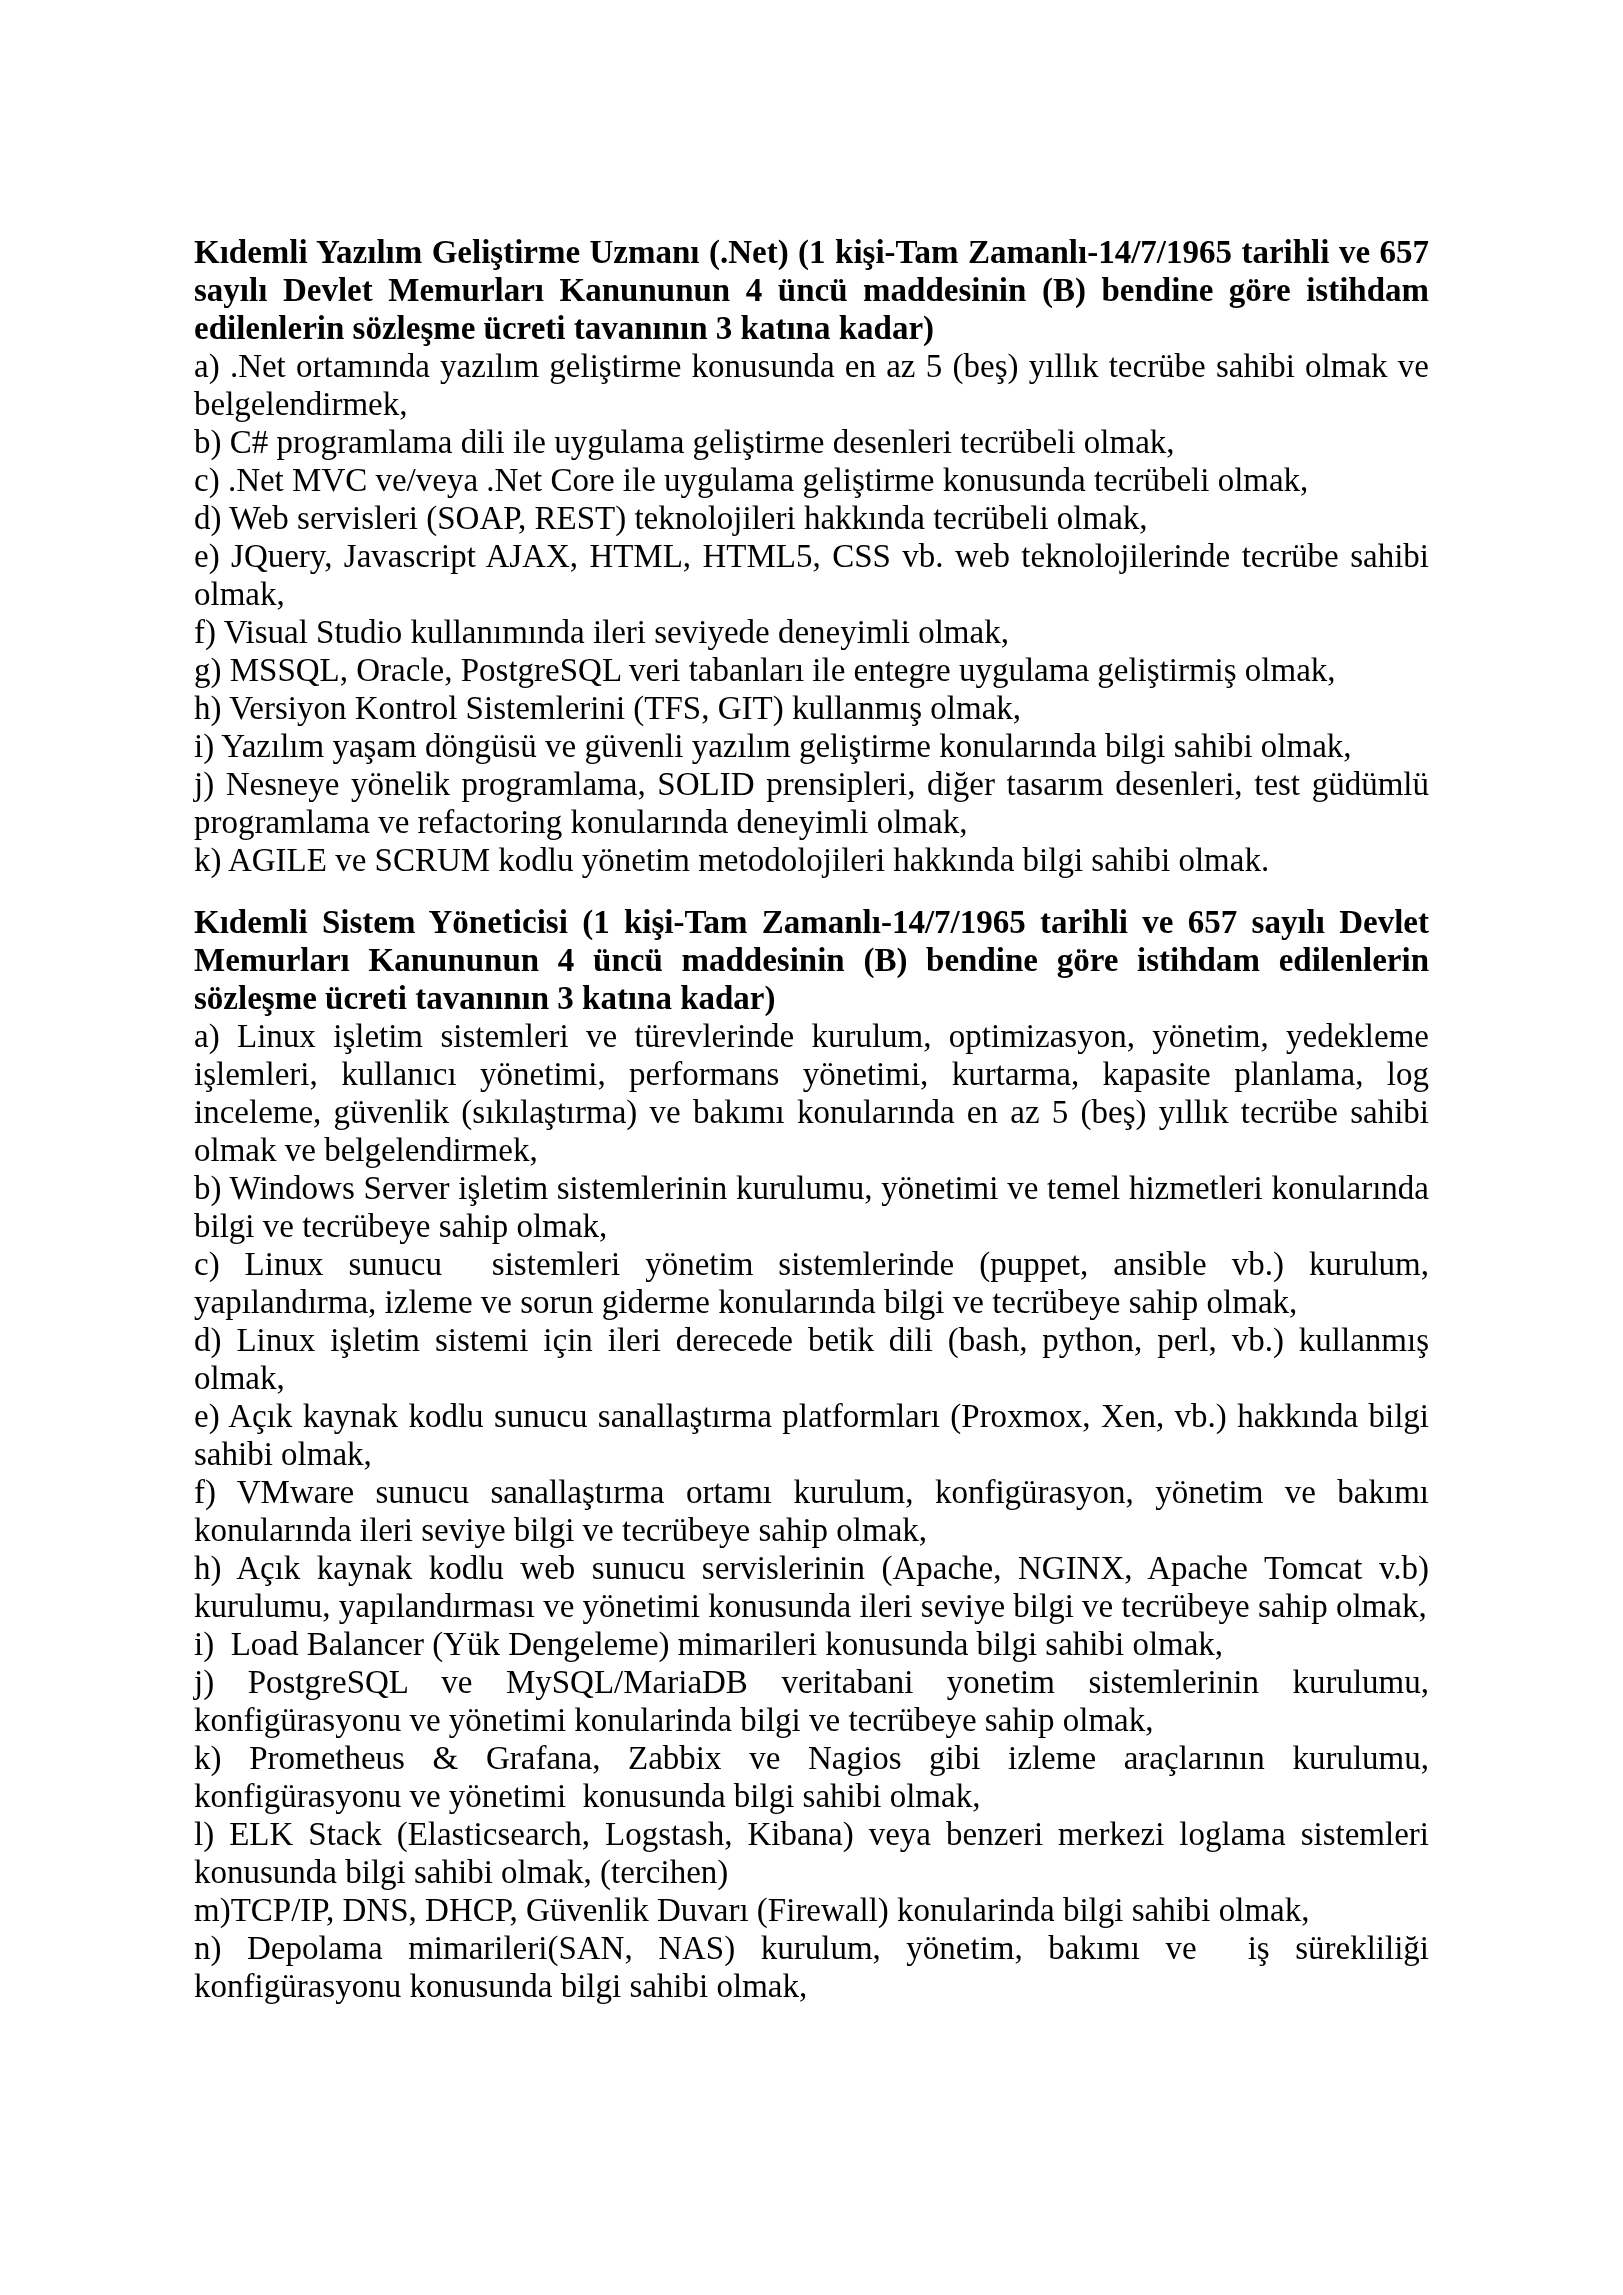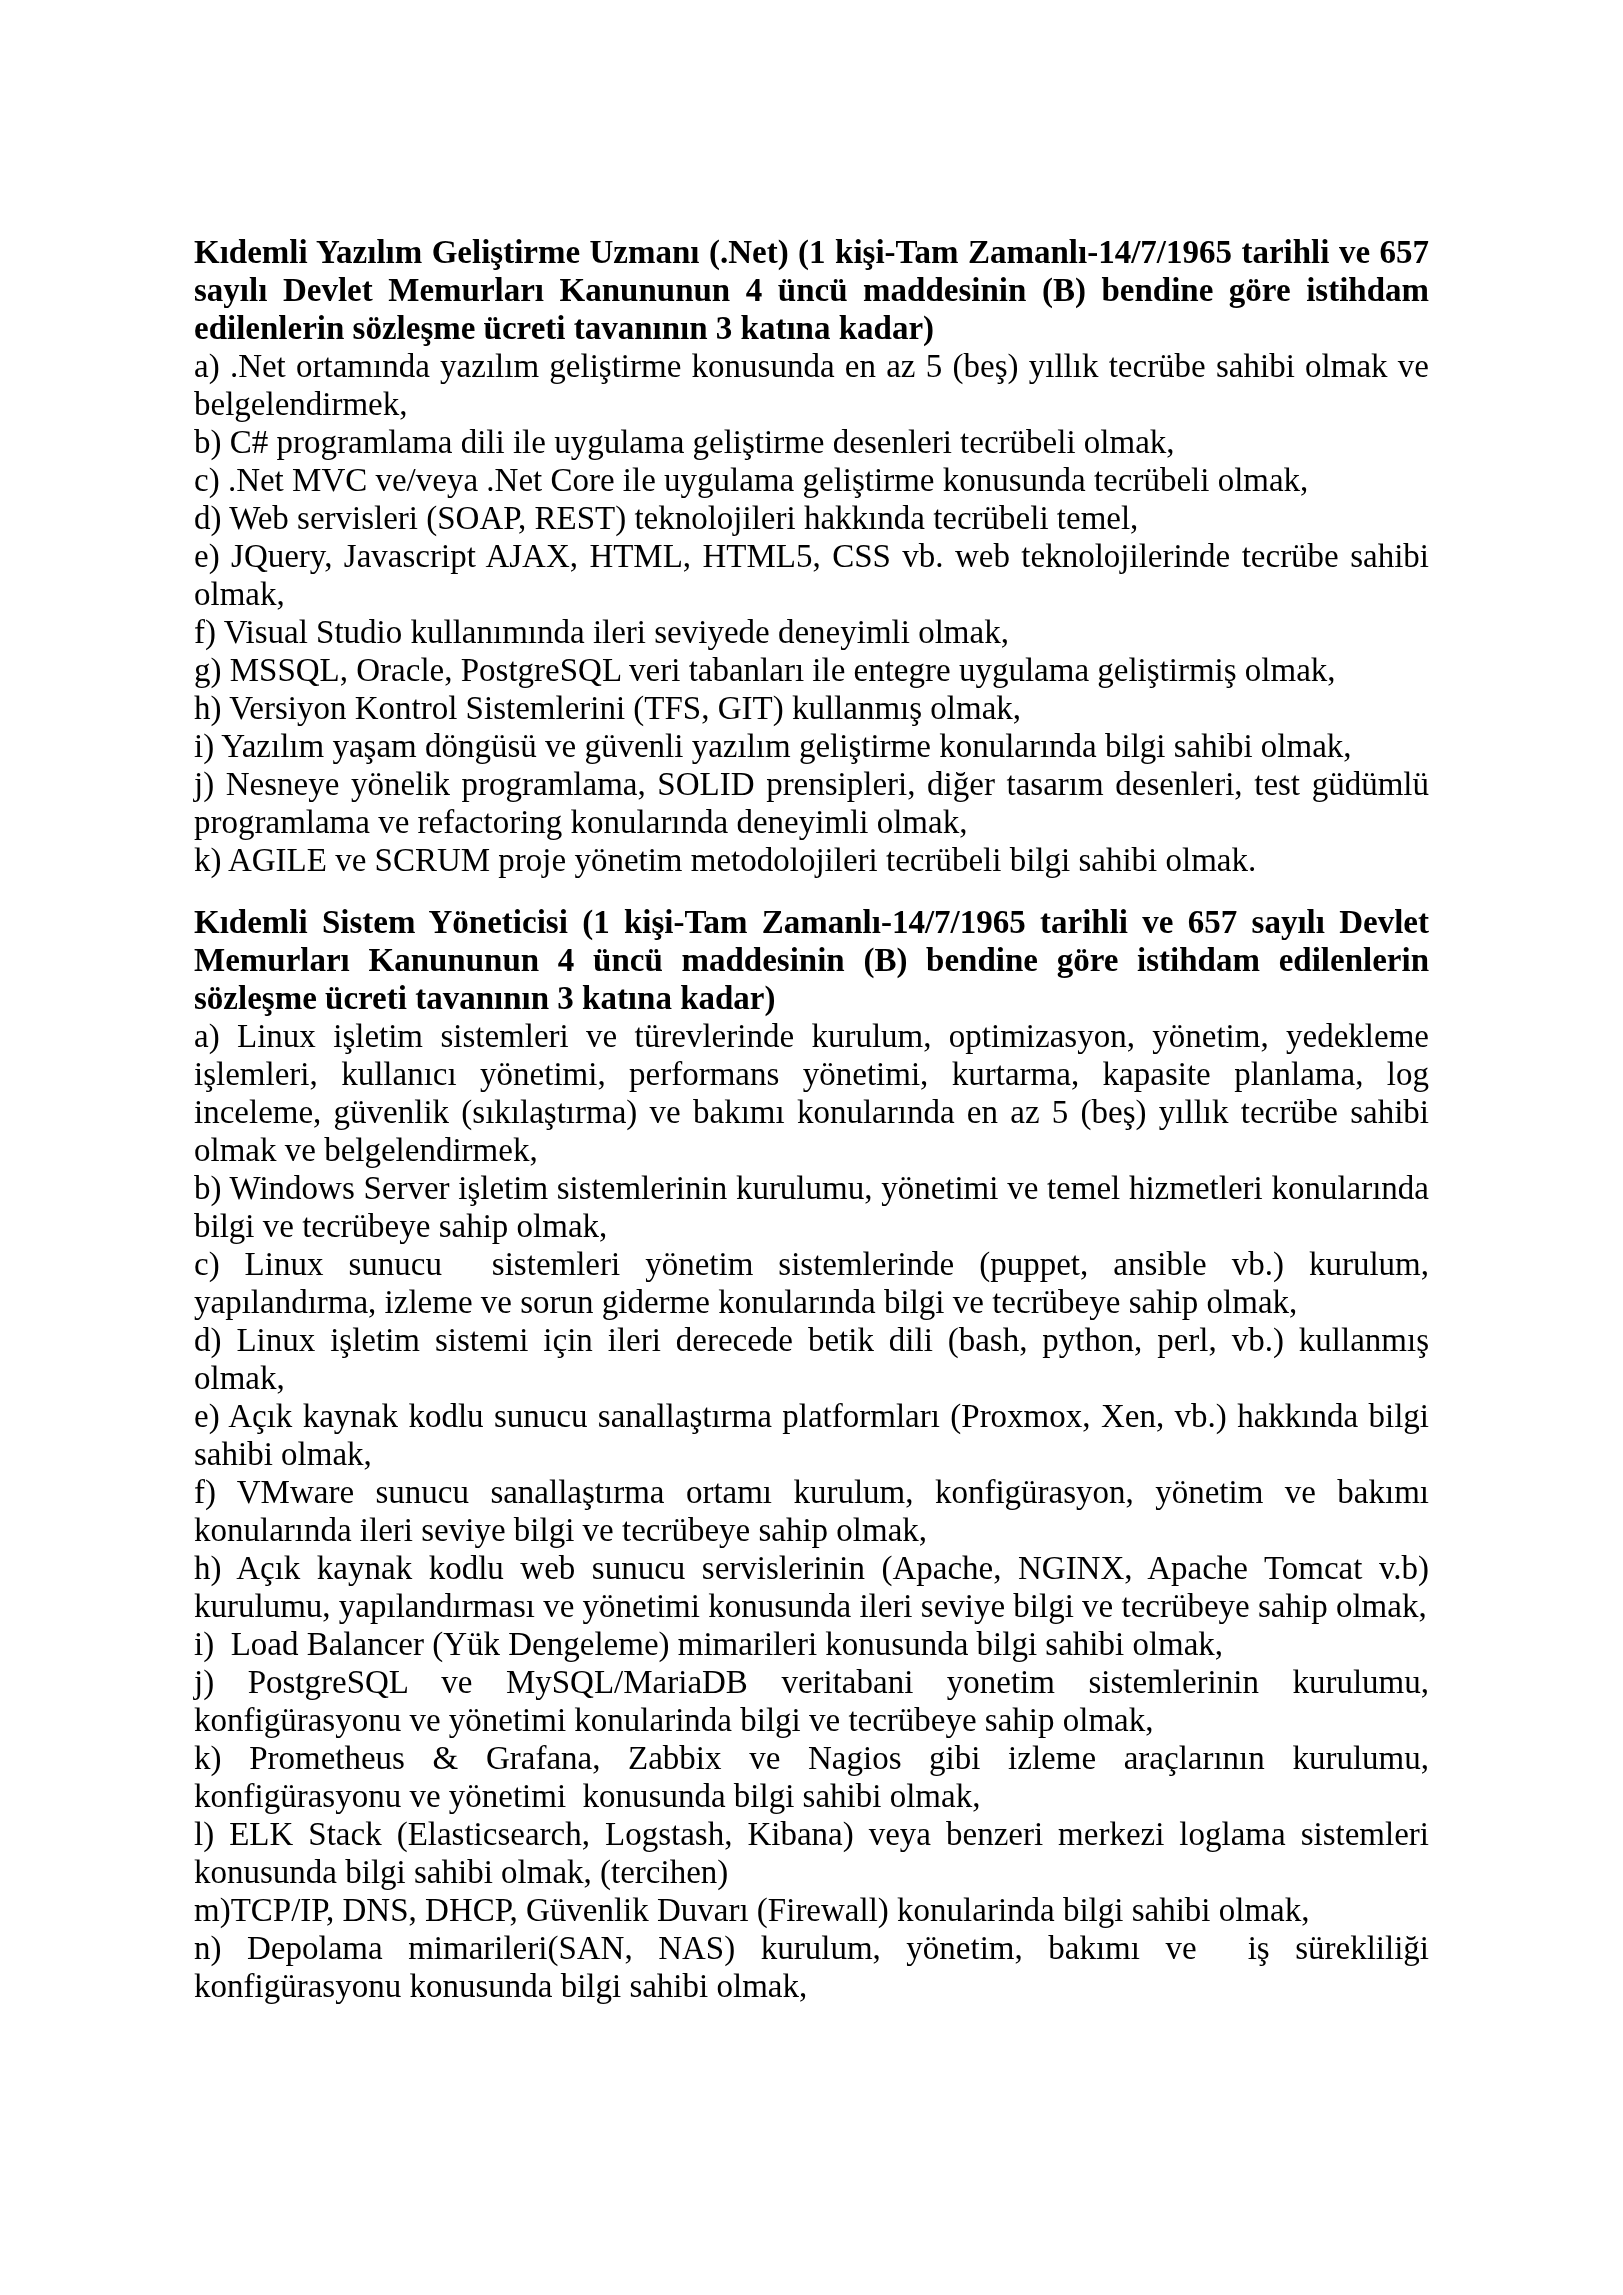--- a/index.html
+++ b/index.html
@@ -36,28 +36,28 @@
 </head>
 <body>
 
 <div class="page">
 
   <section>
     <p class="heading">Kıdemli Yazılım Geliştirme Uzmanı (.Net) (1 kişi-Tam Zamanlı-14/7/1965 tarihli ve 657 sayılı Devlet Memurları Kanununun 4 üncü maddesinin (B) bendine göre istihdam edilenlerin sözleşme ücreti tavanının 3 katına kadar)</p>
     <p class="item">a) .Net ortamında yazılım geliştirme konusunda en az 5 (beş) yıllık tecrübe sahibi olmak ve belgelendirmek,</p>
     <p class="item">b) C# programlama dili ile uygulama geliştirme desenleri tecrübeli olmak,</p>
     <p class="item">c) .Net MVC ve/veya .Net Core ile uygulama geliştirme konusunda tecrübeli olmak,</p>
-    <p class="item">d) Web servisleri (SOAP, REST) teknolojileri hakkında tecrübeli temel,</p>
+    <p class="item">d) Web servisleri (SOAP, REST) teknolojileri hakkında tecrübeli olmak,</p>
     <p class="item">e) JQuery, Javascript AJAX, HTML, HTML5, CSS vb. web teknolojilerinde tecrübe sahibi olmak,</p>
     <p class="item">f) Visual Studio kullanımında ileri seviyede deneyimli olmak,</p>
     <p class="item">g) MSSQL, Oracle, PostgreSQL veri tabanları ile entegre uygulama geliştirmiş olmak,</p>
     <p class="item">h) Versiyon Kontrol Sistemlerini (TFS, GIT) kullanmış olmak,</p>
     <p class="item">i) Yazılım yaşam döngüsü ve güvenli yazılım geliştirme konularında bilgi sahibi olmak,</p>
     <p class="item">j) Nesneye yönelik programlama, SOLID prensipleri, diğer tasarım desenleri, test güdümlü programlama ve refactoring konularında deneyimli olmak,</p>
-    <p class="item">k) AGILE ve SCRUM proje yönetim metodolojileri tecrübeli bilgi sahibi olmak.</p>
+    <p class="item">k) AGILE ve SCRUM kodlu yönetim metodolojileri hakkında bilgi sahibi olmak.</p>
   </section>
 
   <section class="section-gap">
     <p class="heading">Kıdemli Sistem Yöneticisi (1 kişi-Tam Zamanlı-14/7/1965 tarihli ve 657 sayılı Devlet Memurları Kanununun 4 üncü maddesinin (B) bendine göre istihdam edilenlerin sözleşme ücreti tavanının 3 katına kadar)</p>
     <p class="item">a) Linux işletim sistemleri ve türevlerinde kurulum, optimizasyon, yönetim, yedekleme işlemleri, kullanıcı yönetimi, performans yönetimi, kurtarma, kapasite planlama, log inceleme, güvenlik (sıkılaştırma) ve bakımı konularında en az 5 (beş) yıllık tecrübe sahibi olmak ve belgelendirmek,</p>
     <p class="item">b) Windows Server işletim sistemlerinin kurulumu, yönetimi ve temel hizmetleri konularında bilgi ve tecrübeye sahip olmak,</p>
     <p class="item">c) Linux sunucu  sistemleri yönetim sistemlerinde (puppet, ansible vb.) kurulum, yapılandırma, izleme ve sorun giderme konularında bilgi ve tecrübeye sahip olmak,</p>
     <p class="item">d) Linux işletim sistemi için ileri derecede betik dili (bash, python, perl, vb.) kullanmış olmak,</p>
     <p class="item">e) Açık kaynak kodlu sunucu sanallaştırma platformları (Proxmox, Xen, vb.) hakkında bilgi sahibi olmak,</p>
     <p class="item">f) VMware sunucu sanallaştırma ortamı kurulum, konfigürasyon, yönetim ve bakımı konularında ileri seviye bilgi ve tecrübeye sahip olmak,</p>

